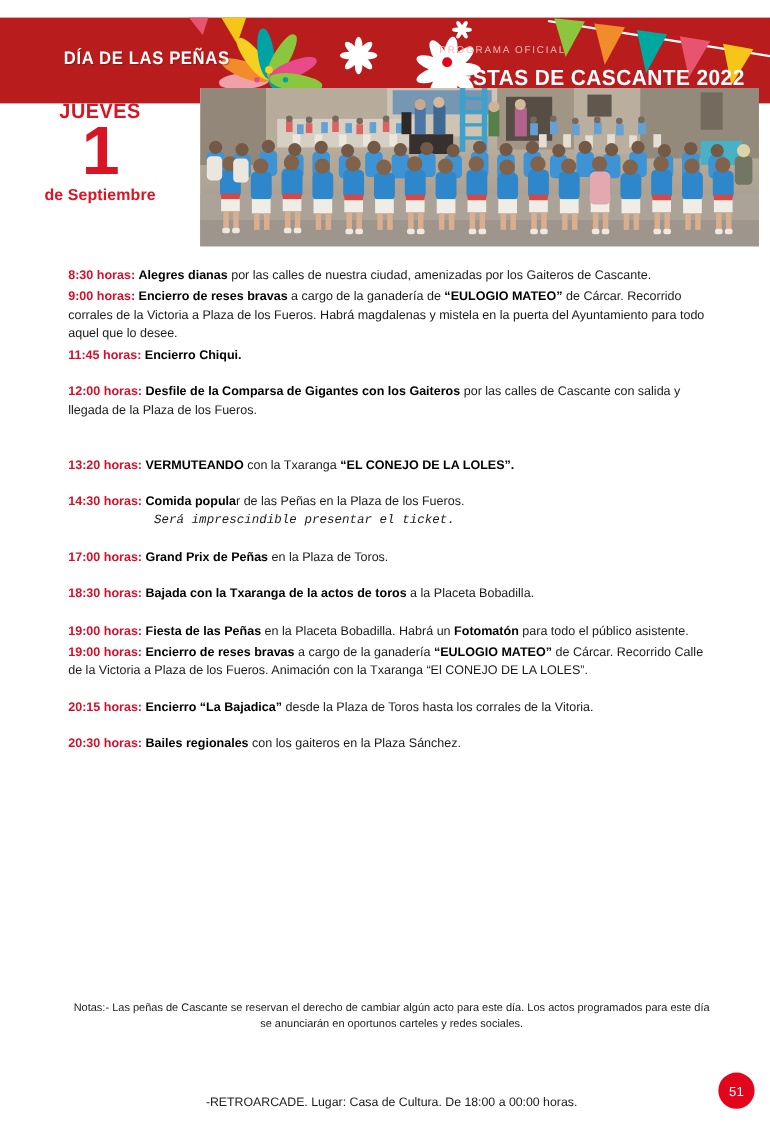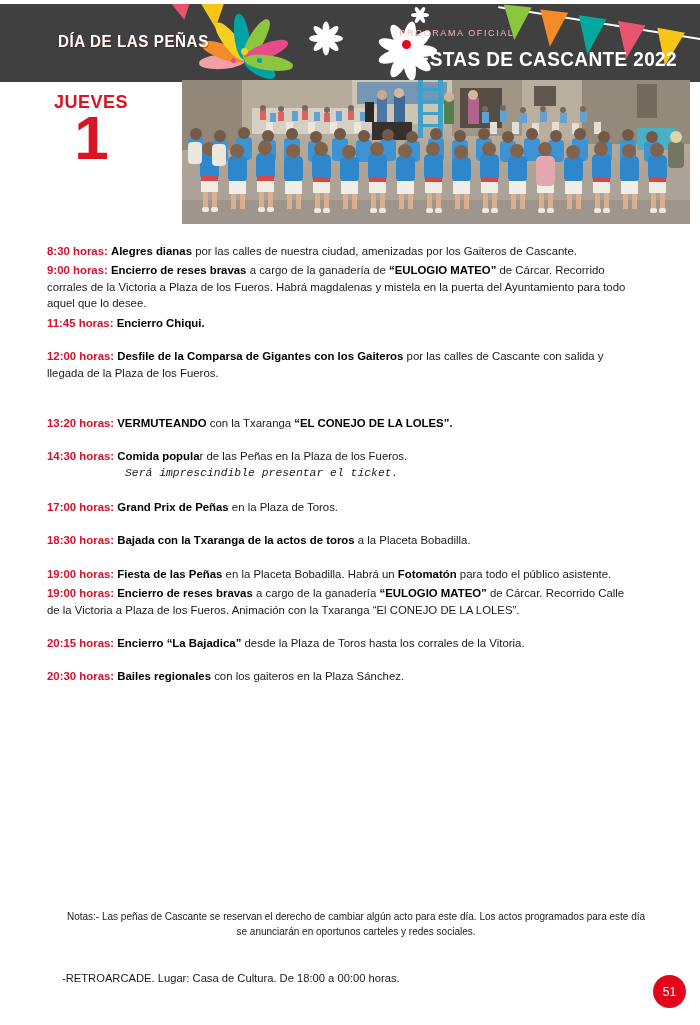--- a/index.html
+++ b/index.html
@@ -8,23 +8,23 @@
     width: 700px; height: 1025px;
     background: #ffffff;
     font-family: "Liberation Sans", sans-serif;
     overflow: hidden;
   }
 
   .page { position: relative; width: 700px; height: 1025px; background: #fff; }
 
   
   .banner {
-    position: absolute; left: 0; top: 4px;
+    position: absolute; left: 0; top: 16px;
     width: 700px; height: 78px;
-    background: #404040;
+    background: #b91c1c;
     overflow: hidden;
   }
   .banner-title {
     position: absolute; left: 58px; top: 28px;
     color: #ffffff;
     font-size: 16.5px;
     font-weight: bold;
     letter-spacing: 0.6px;
     transform: scaleX(0.92);
     transform-origin: left center;
@@ -114,21 +114,21 @@
   .photo {
     position: absolute; left: 182px; top: 80px;
     width: 508px; height: 144px;
     overflow: hidden;
     background: #b9b2a8;
   }
   .photo svg { display: block; width: 100%; height: 100%; }
 
   
   .program {
-    position: absolute; left: 47px; top: 243px;
+    position: absolute; left: 62px; top: 243px;
     width: 588px;
   }
   .entry {
     color: #1a1a1a;
     font-size: 11.4px;
     line-height: 1.44;
     text-align: left;
     margin-bottom: 0;
   }
   .entry .t { color: #d4102a; font-weight: bold; }
@@ -147,23 +147,23 @@
   
   .notes {
     position: absolute; left: 62px; top: 909px;
     width: 588px;
     text-align: center;
     font-size: 10px;
     line-height: 1.5;
     color: #1a1a1a;
   }
   .notes-extra {
-    position: absolute; left: 62px; top: 972px;
+    position: absolute; left: 62px; top: 996px;
     width: 588px;
-    text-align: left;
+    text-align: center;
     font-size: 11.2px;
     color: #1a1a1a;
   }
 
   
   .pagenum {
     position: absolute; right: 14px; bottom: 17px;
     width: 33px; height: 33px;
     background: #e3051b;
     border-radius: 50%;
@@ -240,20 +240,21 @@
 
     <div class="banner-right">
       <div class="prog-oficial">PROGRAMA OFICIAL</div>
       <div class="fiestas">FIESTAS DE CASCANTE 2022</div>
     </div>
   </div>
 
   <div class="date-block">
     <div class="date-dow">JUEVES</div>
     <div class="date-num">1</div>
+    <div class="date-month">de Septiembre</div>
   </div>
 
   <div class="photo">
     <svg viewBox="0 0 508 144" preserveAspectRatio="none" aria-hidden="true">
       <defs>
         <linearGradient id="bg" x1="0" y1="0" x2="0" y2="1">
           <stop offset="0%" stop-color="#c9c0b2"></stop>
           <stop offset="45%" stop-color="#b3a896"></stop>
           <stop offset="100%" stop-color="#9a9186"></stop>
         </linearGradient>

